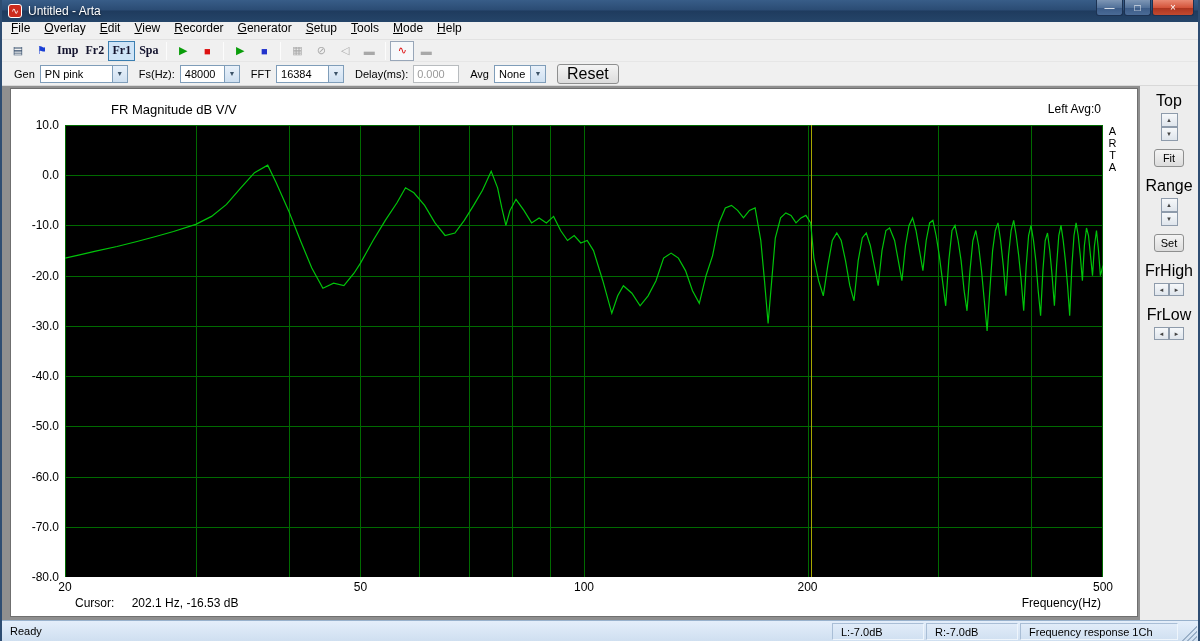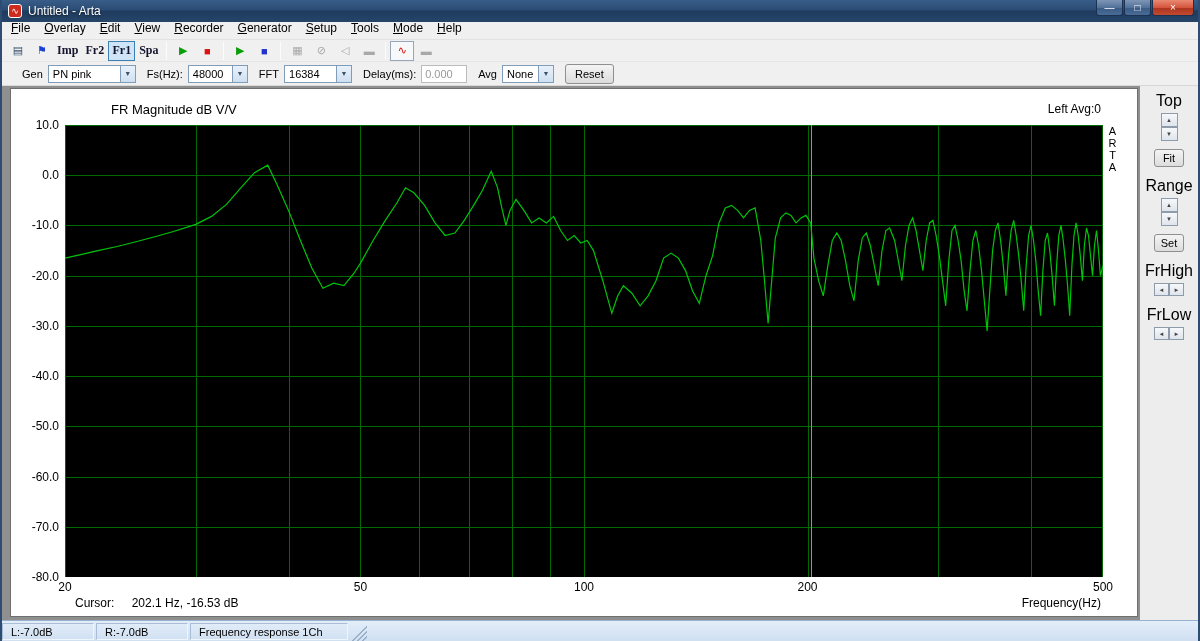--- a/index.html
+++ b/index.html
@@ -45,21 +45,21 @@
   .genbar { height:24px; flex:0 0 24px; background:#f0f0f0; display:flex; align-items:center;
     padding-left:8px; gap:5px; border-bottom:1px solid #d8d8d8; font-size:11px; }
   .gb-label { color:#000; margin-left:6px; }
   .combo { display:flex; height:18px; border:1px solid #7f9db9; background:#fff; cursor:default; }
   .combo-val { padding:2px 4px 0 4px; font-size:11px; white-space:nowrap; overflow:hidden; flex:1; }
   .combo-arrow { width:15px; border-left:1px solid #7f9db9; font-size:7px; color:#3c5368;
     display:flex; align-items:center; justify-content:center;
     background:linear-gradient(180deg,#e9f1fa,#cfe0f1); }
   .gb-input { width:46px; height:18px; border:1px solid #b8bcbf; background:#fff; color:#9a9a9a;
     font-size:11px; padding:0 3px; font-family:"Liberation Sans",sans-serif; }
-  .gb-btn { height:20px; padding:0 9px; font-size:11px; border:1px solid #8e8f8f; border-radius:3px;
+  .gb-btn { height:20px; padding:0 9px; font-size:16px; border:1px solid #8e8f8f; border-radius:3px;
     background:linear-gradient(180deg,#f4f4f4,#dcdcdc); cursor:pointer; margin-left:6px; }
 
   
   .client { flex:1; display:flex; background:#8f8f8f; min-height:0; }
   .plot-panel { position:relative; flex:1; margin:2px 2px 3px 8px; background:#fff;
     border:1px solid #6f6f6f; overflow:hidden; }
   .plot-title { position:absolute; left:100px; top:13px; font-size:13px; color:#000; }
   .plot-avg { position:absolute; right:36px; top:13px; font-size:12px; color:#000; }
   .plot-svg { position:absolute; left:54px; top:36px; }
   .y-tick-label { position:absolute; left:0; width:48px; text-align:right; font-size:12px; color:#000; }
@@ -144,21 +144,21 @@
       <button class="tb-btn disabled" style="color: rgb(168, 168, 168);">▦</button>
       <button class="tb-btn disabled" style="color: rgb(168, 168, 168);">⊘</button>
       <button class="tb-btn disabled" style="color: rgb(168, 168, 168);">◁</button>
       <button class="tb-btn disabled" style="color: rgb(168, 168, 168);">▬</button>
       <span class="tb-sep"></span>
       <button class="tb-btn boxed" style="color: rgb(221, 17, 17);">∿</button>
       <button class="tb-btn disabled" style="color: rgb(168, 168, 168);">▬</button>
     </div>
 
   <div class="genbar">
-    <span class="gb-label" style="margin-left:12px">Gen</span>
+    <span class="gb-label" style="margin-left:4px">Gen</span>
     <span class="combo" style="width:88px">
       <span class="combo-val">PN pink</span>
       <span class="combo-arrow">▼</span>
     </span>
     <span class="gb-label">Fs(Hz):</span>
     <span class="combo" style="width:60px">
       <span class="combo-val">48000</span>
       <span class="combo-arrow">▼</span>
     </span>
     <span class="gb-label">FFT</span>
@@ -259,19 +259,20 @@
       <div class="rp-label">FrLow</div>
       <div class="spin-h">
         <button class="spin-btn">◄</button>
         <button class="spin-btn">►</button>
       </div>
     </div>
 
   </div>
 
   <div class="statusbar">
+    <span class="sb-ready">Ready</span>
     <span class="sb-cell">L:-7.0dB</span>
     <span class="sb-cell">R:-7.0dB</span>
     <span class="sb-cell sb-mode">Frequency response 1Ch</span>
     <span class="sb-grip"></span>
   </div>
 
 </div>
 
 </body></html>

